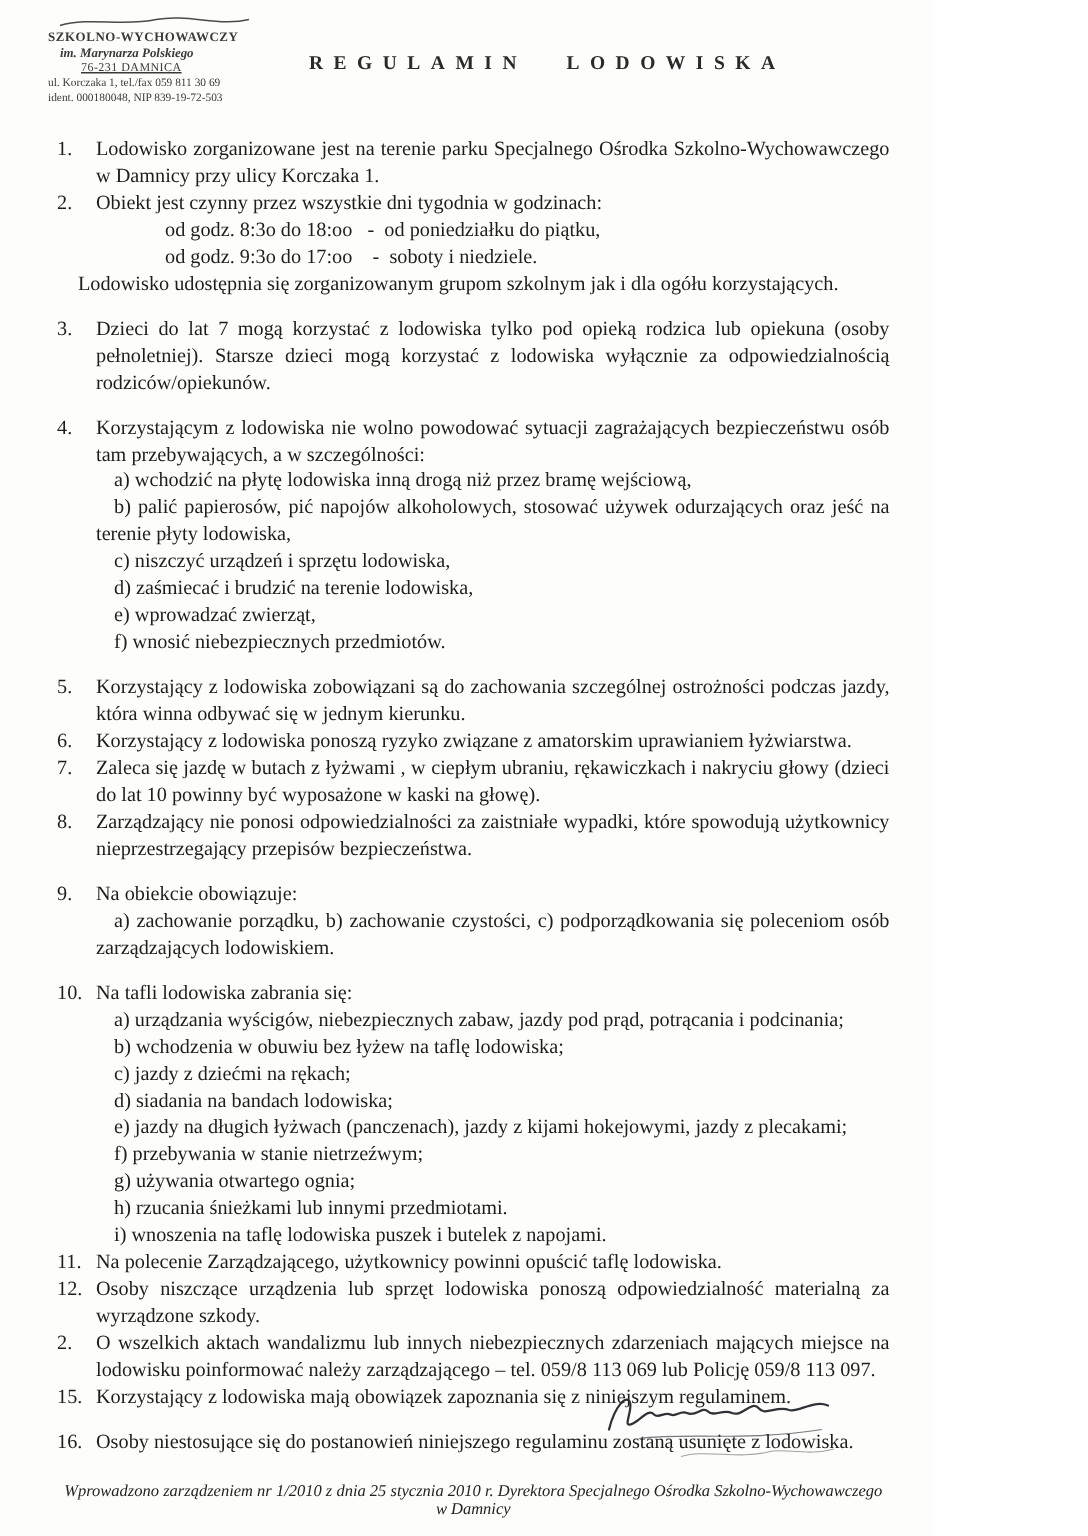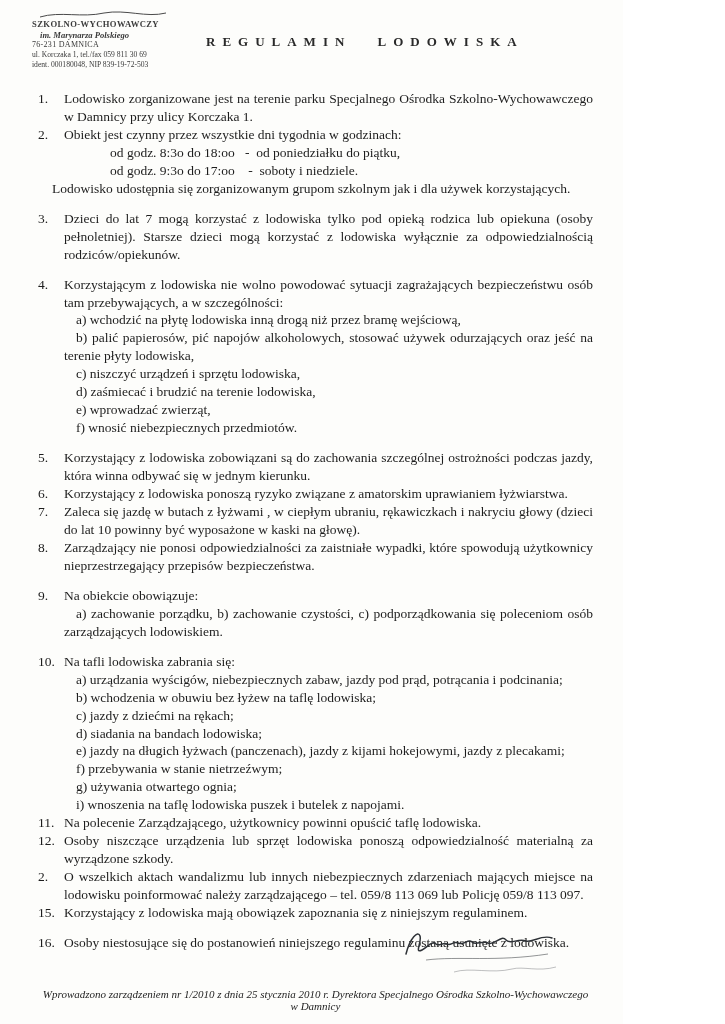--- a/index.html
+++ b/index.html
@@ -12,21 +12,21 @@
   }
   
   .header{ position:relative; height:66px; flex:0 0 auto; }
   .stamp{
     position:absolute; left:-6px; top:2px; width:185px;
     font-size:8px; line-height:1.25; color:#3a3a3a;
   }
   .stamp .scribble{ display:block; margin-left:6px; }
   .stamp .s1{ font-weight:bold; font-size:8.6px; letter-spacing:.4px; }
   .stamp .s2{ font-style:italic; font-weight:bold; font-size:8.6px; margin-left:8px; }
-  .stamp .s3{ font-size:8px; letter-spacing:.3px; }
+  .stamp .s3{ margin-left:22px; font-size:8px; letter-spacing:.3px;text-decoration:underline; }
   .stamp .s4{ font-size:7.6px; }
   .stamp .s5{ font-size:7.6px; }
   .title{
     position:absolute; left:168px; top:26px;
     font-size:13px; font-weight:bold; letter-spacing:7px; word-spacing:16px;
     color:#2a2a2a; white-space:nowrap;
   }
   
   .rules{ margin-top:16px; flex:0 0 auto; }
   .rule{ display:flex; }
@@ -73,21 +73,21 @@
           <p>Lodowisko zorganizowane jest na terenie parku Specjalnego Ośrodka Szkolno-Wychowawczego w Damnicy przy ulicy Korczaka 1.</p>
         </div>
     </div>
 
     <div class="rule">
       <span class="num">2.</span>
       <div class="body">
         <p>Obiekt jest czynny przez wszystkie dni tygodnia w godzinach:</p>
         <p class="time">od godz. 8:3o  do  18:oo&nbsp;&nbsp;&nbsp;-&nbsp; od poniedziałku do piątku,</p>
         <p class="time">od godz. 9:3o  do  17:oo&nbsp;&nbsp;&nbsp;&nbsp;-&nbsp; soboty i niedziele.</p>
-        <p class="outdent">Lodowisko udostępnia się zorganizowanym grupom szkolnym jak i  dla używek  korzystających.</p>
+        <p class="outdent">Lodowisko udostępnia się zorganizowanym grupom szkolnym jak i  dla ogółu  korzystających.</p>
       </div>
     </div>
 
     <div class="rule gap">
       <span class="num">3.</span>
       <div class="body">
           <p>Dzieci do lat 7 mogą korzystać z lodowiska tylko pod opieką rodzica lub opiekuna (osoby pełnoletniej). Starsze dzieci mogą korzystać z lodowiska wyłącznie za odpowiedzialnością rodziców/opiekunów.</p>
         </div>
     </div>
 
@@ -144,20 +144,21 @@
       <span class="num">10.</span>
       <div class="body">
         <p>Na tafli lodowiska zabrania się:</p>
         <p class="sub">a) urządzania wyścigów, niebezpiecznych zabaw, jazdy pod prąd, potrącania  i  podcinania;</p>
         <p class="sub">b) wchodzenia w obuwiu bez łyżew na taflę lodowiska;</p>
         <p class="sub">c) jazdy z dziećmi na rękach;</p>
         <p class="sub">d) siadania na bandach lodowiska;</p>
         <p class="sub">e) jazdy na długich łyżwach (panczenach), jazdy z kijami hokejowymi, jazdy z plecakami;</p>
         <p class="sub">f) przebywania w stanie nietrzeźwym;</p>
         <p class="sub">g) używania otwartego ognia;</p>
+        <p class="sub">h) rzucania śnieżkami lub innymi przedmiotami.</p>
         <p class="sub">i) wnoszenia na taflę lodowiska puszek i butelek z napojami.</p>
       </div>
     </div>
 
     <div class="rule">
       <span class="num">11.</span>
       <div class="body">
           <p>Na polecenie Zarządzającego, użytkownicy powinni opuścić taflę lodowiska.</p>
         </div>
     </div>

